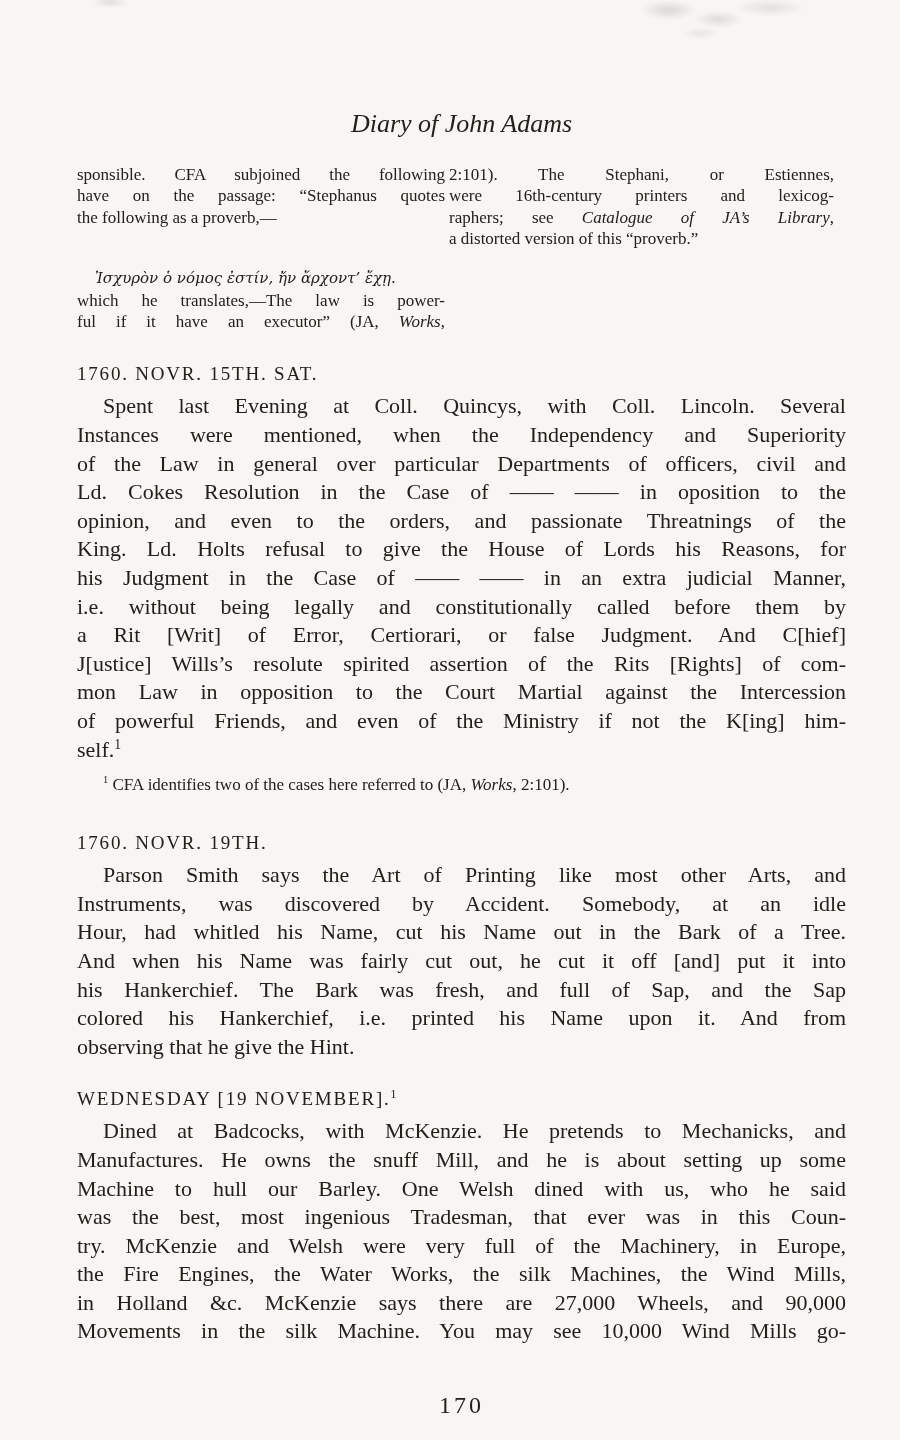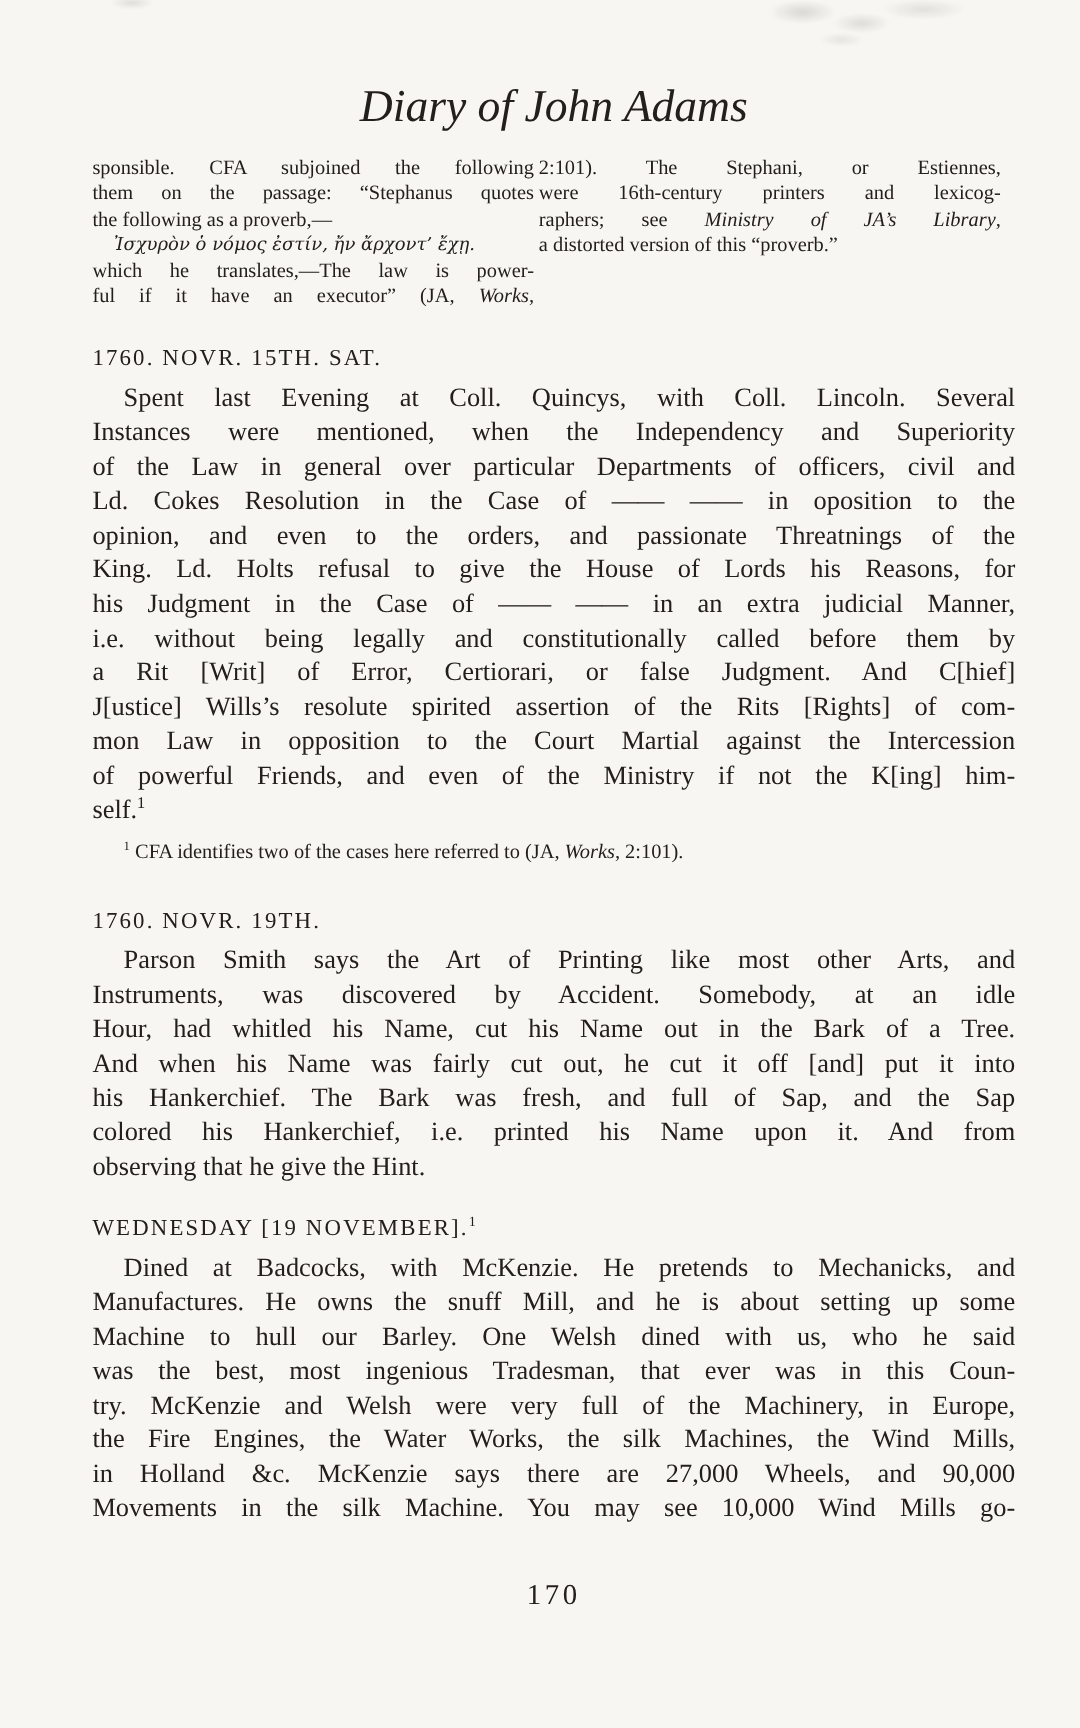--- a/index.html
+++ b/index.html
@@ -17,30 +17,30 @@
     background:
       radial-gradient(ellipse 40px 14px at 25% 35%, rgba(150,148,140,.30), transparent 70%),
       radial-gradient(ellipse 34px 12px at 48% 55%, rgba(150,148,140,.26), transparent 70%),
       radial-gradient(ellipse 50px 12px at 72% 30%, rgba(150,148,140,.22), transparent 70%),
       radial-gradient(ellipse 26px 8px at 40% 85%, rgba(150,148,140,.18), transparent 70%);
     filter:blur(1px);}
   .smudge-tl{position:absolute;left:84px;top:-4px;width:52px;height:16px;
     background:radial-gradient(ellipse 24px 7px at 50% 40%, rgba(150,148,140,.25), transparent 75%);
     filter:blur(1px);}
 
-  .title{margin:0;padding-top:71px;text-align:center;
-    font-style:italic;font-weight:normal;font-size:38px;line-height:36px;}
+  .title{margin:0;padding-top:106px;text-align:center;
+    font-style:italic;font-weight:normal;font-size:26px;line-height:36px;}
 
   .fncols{margin-top:22px;display:flex;gap:4px;font-size:17px;line-height:21.4px;}
   .fncol-left{width:368px;}
   .fncol-right{width:385px;}
 
   .jline{text-align:justify;text-align-last:justify;}
   .nj{text-align-last:left;}
-  .greek{font-style:italic;font-family:"DejaVu Serif",serif;font-size:15px;padding-left:18px;}
+  .greek{font-style:italic;font-family:"DejaVu Serif",serif;font-size:15px;padding-left:18px;margin-top:40px;}
 
   .heading{text-align:left;font-size:19px;letter-spacing:1.8px;line-height:24px;}
   .h1{margin-top:30px;}
   .h2{margin-top:36px;}
   .h3{margin-top:26px;}
 
   .para{font-size:22px;line-height:28.6px;margin-top:6px;}
   .first{padding-left:26px;}
 
   .fn-single{margin-top:10px;font-size:17px;line-height:21px;padding-left:26px;}
@@ -56,30 +56,30 @@
 <div class="smudge-tr"></div>
 <div class="smudge-tl"></div>
 
 <div class="page">
 
   <div class="title">Diary of John Adams</div>
 
   <div class="fncols">
     <div class="fncol-left">
       <div class="jline">sponsible. CFA subjoined the following</div>
-      <div class="jline">them on the passage: “Stephanus quotes</div>
+      <div class="jline">have on the passage: “Stephanus quotes</div>
       <div class="jline nj">the following as a proverb,—</div>
       <div class="jline nj greek">Ἰσχυρὸν ὁ νόμος ἐστίν, ἤν ἄρχοντ’ ἔχῃ.</div>
       <div class="jline">which he translates,—The law is power-</div>
       <div class="jline"><span>ful if it have an executor” (JA, </span><span class="it">Works</span><span>,</span></div>
     </div>
     <div class="fncol-right">
       <div class="jline">2:101). The Stephani, or Estiennes,</div>
       <div class="jline">were 16th-century printers and lexicog-</div>
-      <div class="jline"><span>raphers; see </span><span class="it">Ministry of JA’s Library</span><span>,</span></div>
+      <div class="jline"><span>raphers; see </span><span class="it">Catalogue of JA’s Library</span><span>,</span></div>
       <div class="jline nj">a distorted version of this “proverb.”</div>
     </div>
   </div>
 
   <div class="heading h1">1760. NOVR. 15TH. SAT.</div>
 
   <div class="para">
     <div class="jline first">Spent last Evening at Coll. Quincys, with Coll. Lincoln. Several</div>
     <div class="jline">Instances were mentioned, when the Independency and Superiority</div>
     <div class="jline">of the Law in general over particular Departments of officers, civil and</div>

